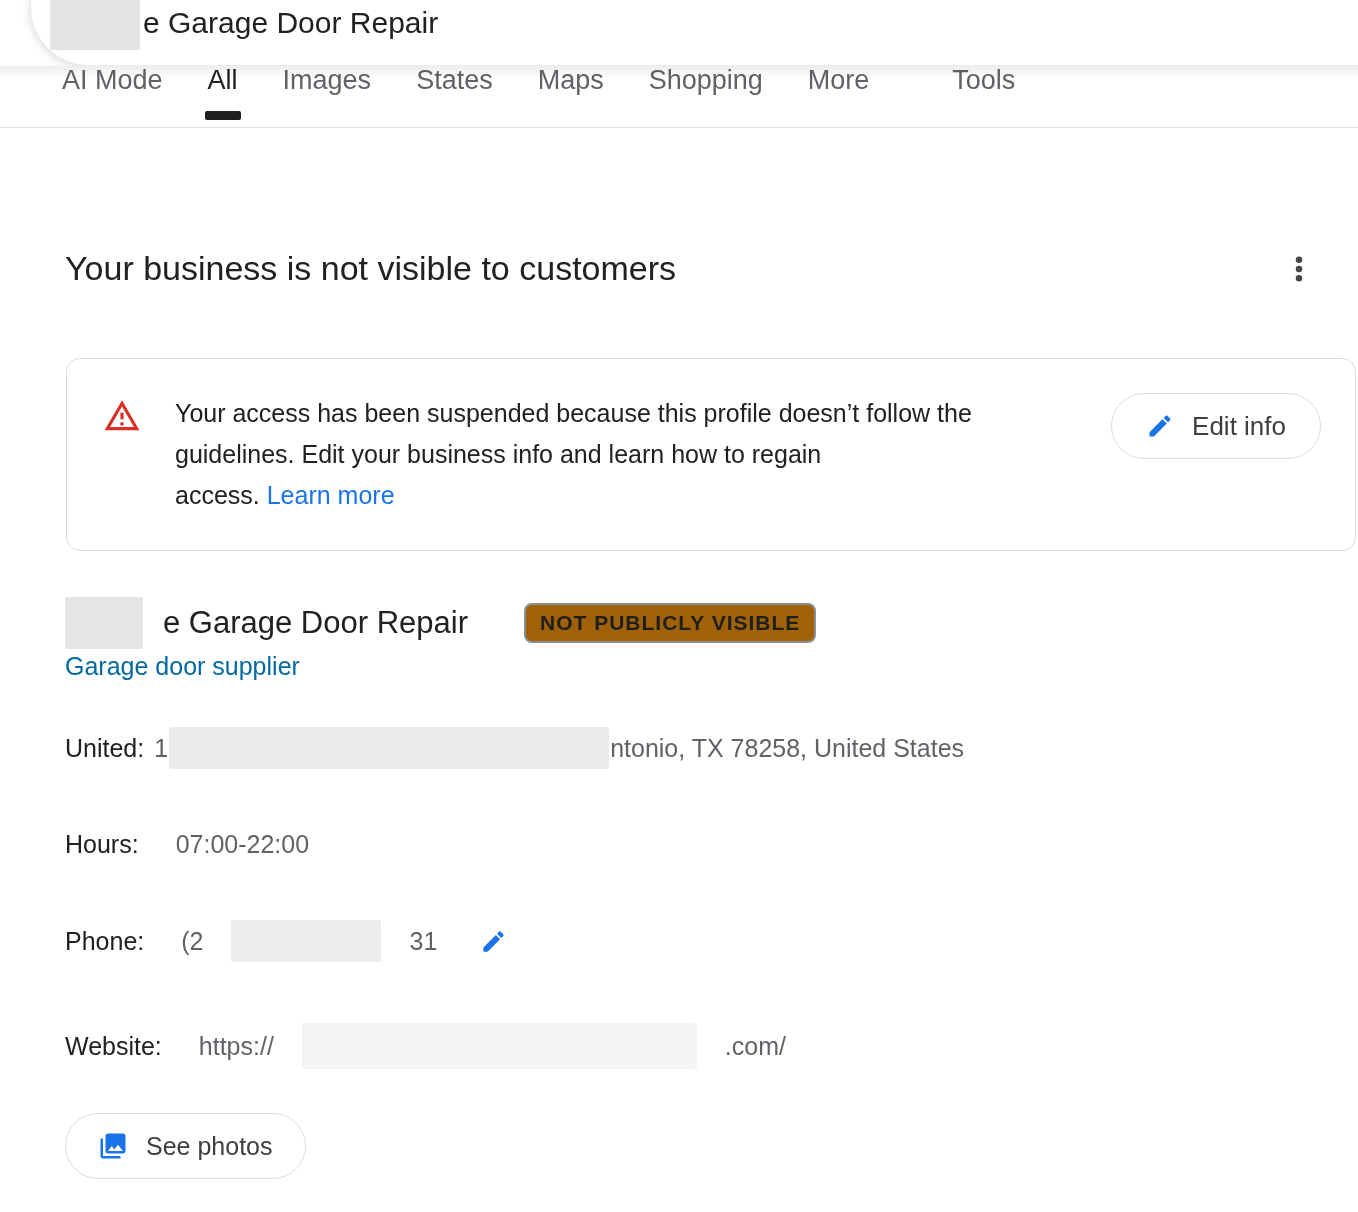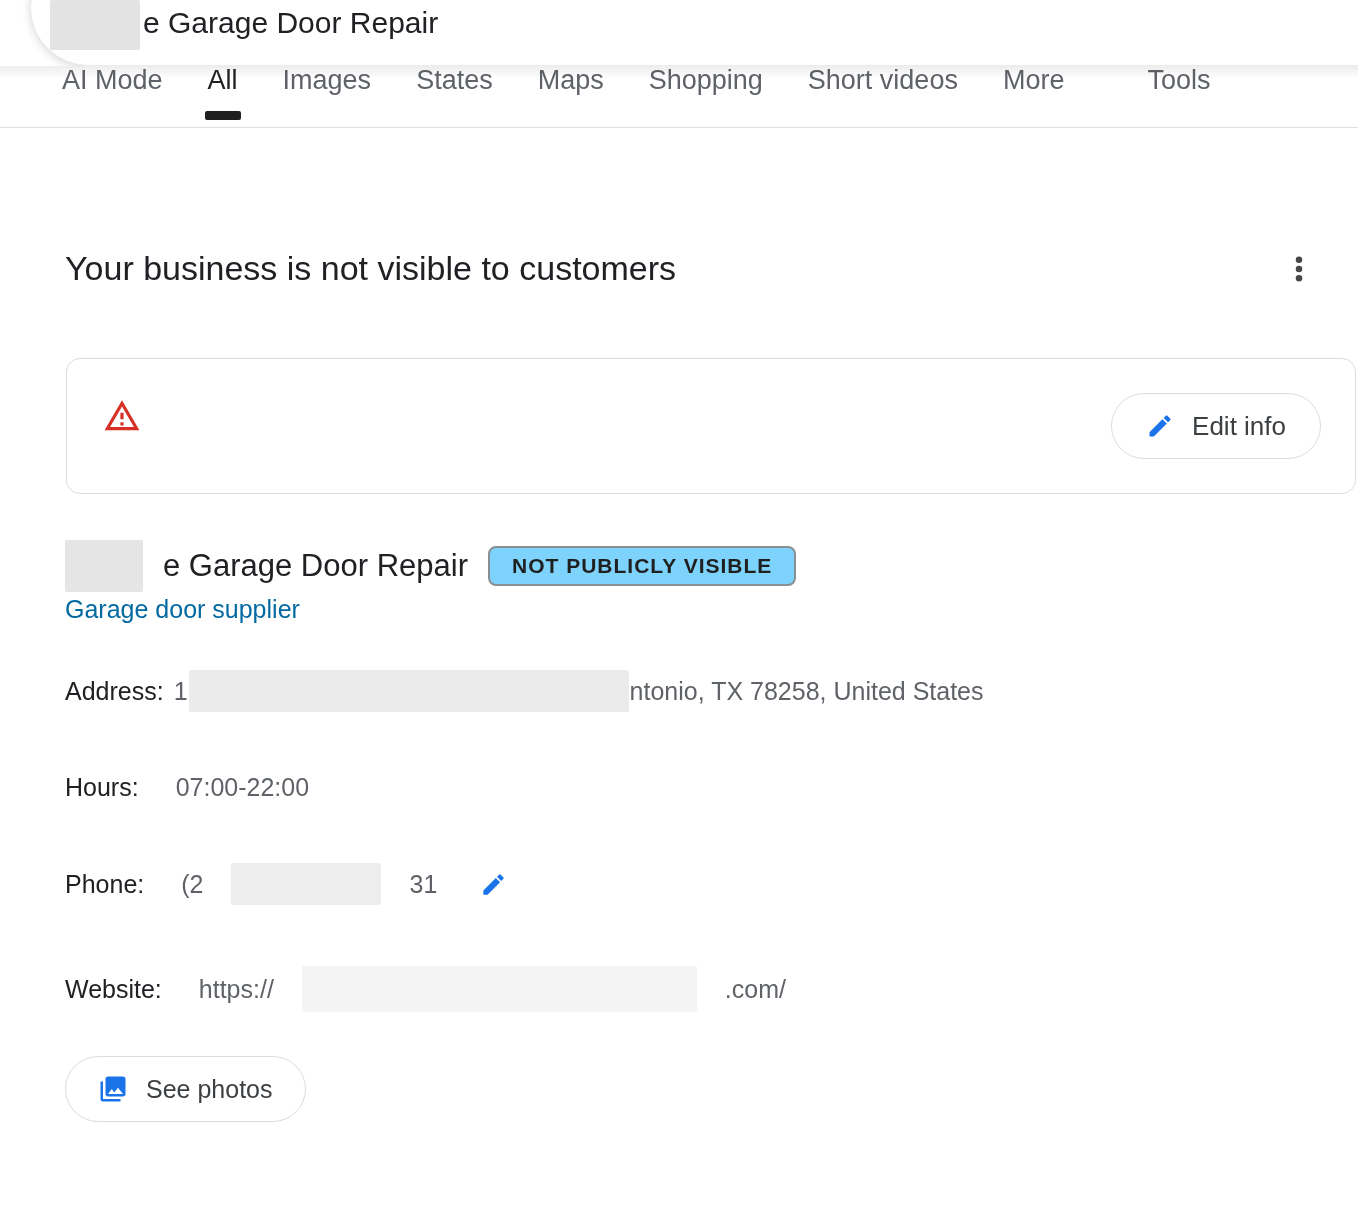--- a/index.html
+++ b/index.html
@@ -80,23 +80,23 @@
     display: inline-flex; align-items: center; gap: 18px;
     height: 66px; padding: 0 34px;
     border: 1px solid #dadce0; border-radius: 33px; background: #fff;
     font-family: inherit; font-size: 26px; color: #3c4043; cursor: pointer;
   }
 
   .biz-row { margin-top: 46px; display: flex; align-items: center; gap: 20px; }
   .redact-name { width: 78px; height: 52px; background: #e5e5e5; }
   .biz-name { font-size: 31px; color: #202124; }
   .badge {
-    border: 2px solid #8a8f94; border-radius: 8px; padding: 6px 22px;
+    border: 2px solid #8a8f94; border-radius: 8px; padding: 6px 14px;
     font-size: 21px; font-weight: 700; letter-spacing: 1px; color: #1f1f1f;
-    white-space: nowrap; background: #7dd3fc;
+    white-space: nowrap; background: #a16207; margin-left: 36px;
   }
   .biz-category { margin-top: 3px; font-size: 25px; color: #0369a1; }
 
   .info-row { font-size: 25px; color: #5f6368; display: flex; align-items: center; }
   .row-address { margin-top: 46px; }
   .row-hours, .row-phone, .row-website { margin-top: 61px; gap: 27px; }
   .lbl { color: #202124; margin-right: 10px; white-space: nowrap; }
   .redact-addr { width: 440px; height: 42px; background: #ebebeb; margin: 0 1px; }
   .redact-phone { width: 150px; height: 42px; background: #ededed; margin: 0 1px; }
   .redact-web { width: 395px; height: 46px; background: #f4f4f4; margin: 0 1px; }
@@ -116,21 +116,20 @@
 <div class="page">
 
   <div class="top">
     <div class="tabs-row">
       <div class="tab"><span>AI Mode</span></div>
       <div class="tab selected"><span>All</span></div>
       <div class="tab"><span>Images</span></div>
       <div class="tab"><span>States</span></div>
       <div class="tab"><span>Maps</span></div>
       <div class="tab"><span>Shopping</span></div>
-      <div class="tab"><span>Short videos</span></div>
       <div class="tab"><span>More</span></div>
       <div class="tab tab-tools"><span>Tools</span></div>
     </div>
 
     <div class="header-white">
       <div class="search-pill"></div>
     </div>
     <div class="query-row">
       <span class="redact redact-query"></span>
       <span class="query-text">e Garage Door Repair</span>
@@ -151,39 +150,44 @@
         </svg>
       </div>
     </div>
 
     <div class="warning-card">
       <span class="warn-icon">
         <svg width="38" height="38" viewBox="0 0 24 24" fill="#d93025">
           <path d="M12 5.99L19.53 19H4.47L12 5.99M12 2L1 21h22L12 2zm1 14h-2v2h2v-2zm0-6h-2v4h2v-4z"></path>
         </svg>
       </span>
+      <div class="warn-text">
+        <span>Your access has been suspended because this profile doesn’t follow the guidelines. Edit your business info and learn how to regain</span><br>
+        <span>access.</span>
+        <a class="learn-more">Learn more</a>
+      </div>
       <button class="edit-btn">
         <span style="display:inline-flex">
           <svg width="28" height="28" viewBox="0 0 24 24" fill="#1a73e8">
             <path d="M3 17.25V21h3.75L17.81 9.94l-3.75-3.75L3 17.25zM20.71 7.04c.39-.39.39-1.02 0-1.41l-2.34-2.34c-.39-.39-1.02-.39-1.41 0l-1.83 1.83 3.75 3.75 1.83-1.83z"></path>
           </svg>
         </span>
         <span>Edit info</span>
       </button>
     </div>
 
     <div class="biz-row">
       <span class="redact redact-name"></span>
       <span class="biz-name">e Garage Door Repair</span>
       <span class="badge">NOT PUBLICLY VISIBLE</span>
     </div>
     <div class="biz-category">Garage door supplier</div>
 
     <div class="info-row row-address">
-      <span class="lbl">Address:</span>
+      <span class="lbl">United:</span>
       <span>1</span>
       <span class="redact redact-addr"></span>
       <span>ntonio, TX 78258, United States</span>
     </div>
 
     <div class="info-row row-hours">
       <span class="lbl">Hours:</span>
       <span>07:00-22:00</span>
     </div>
 

